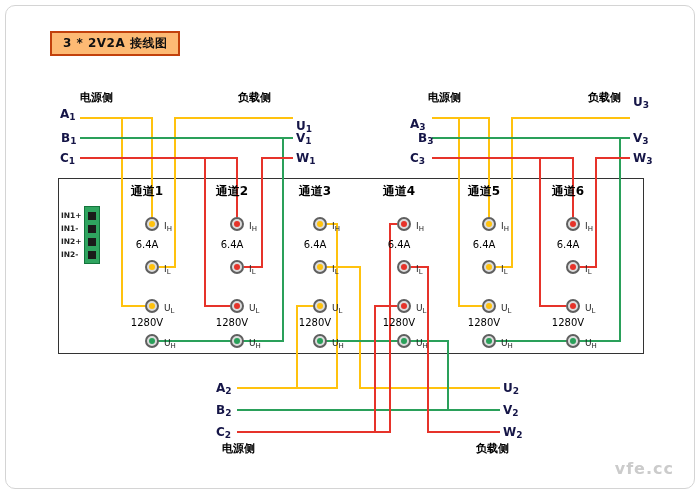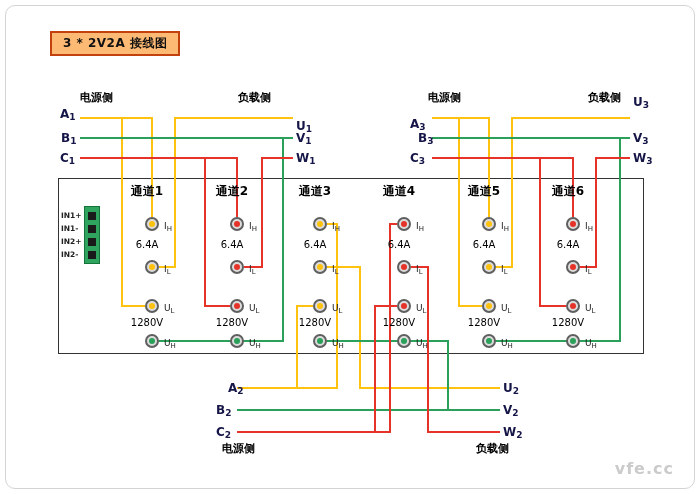--- a/index.html
+++ b/index.html
@@ -234,21 +234,21 @@
 
   <div class="side-label" style="left:428px;top:90px">电源侧</div>
   <div class="side-label" style="left:588px;top:90px">负载侧</div>
   <div class="phase-label" style="left:410px;top:117px"><span>A</span><sub>3</sub></div>
   <div class="phase-label" style="left:418px;top:131px"><span>B</span><sub>3</sub></div>
   <div class="phase-label" style="left:410px;top:151px"><span>C</span><sub>3</sub></div>
   <div class="phase-label" style="left:633px;top:95px"><span>U</span><sub>3</sub></div>
   <div class="phase-label" style="left:633px;top:131px"><span>V</span><sub>3</sub></div>
   <div class="phase-label" style="left:633px;top:151px"><span>W</span><sub>3</sub></div>
 
-  <div class="phase-label" style="left:228px;top:381px"><span>A</span><sub>2</sub></div>
+  <div class="phase-label" style="left:216px;top:381px"><span>A</span><sub>2</sub></div>
   <div class="phase-label" style="left:216px;top:403px"><span>B</span><sub>2</sub></div>
   <div class="phase-label" style="left:216px;top:425px"><span>C</span><sub>2</sub></div>
   <div class="side-label" style="left:222px;top:441px">电源侧</div>
   <div class="phase-label" style="left:503px;top:381px"><span>U</span><sub>2</sub></div>
   <div class="phase-label" style="left:503px;top:403px"><span>V</span><sub>2</sub></div>
   <div class="phase-label" style="left:503px;top:425px"><span>W</span><sub>2</sub></div>
   <div class="side-label" style="left:476px;top:441px">负载侧</div>
 
   <div class="wm">vfe.cc</div>
 </div>

